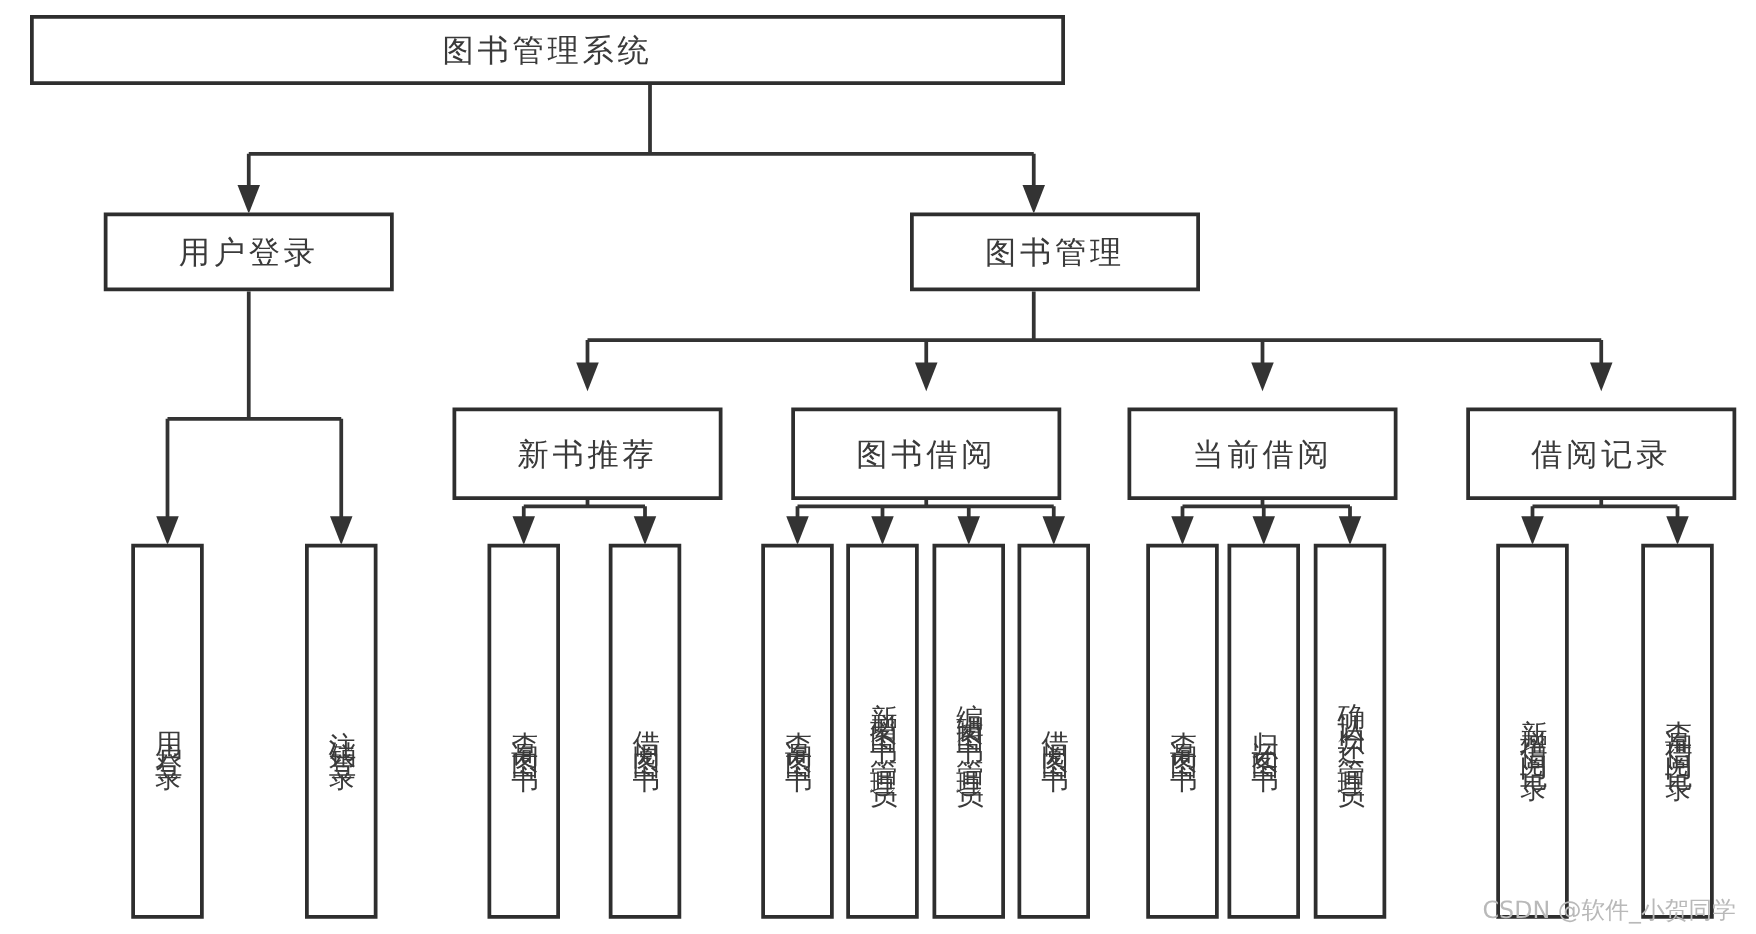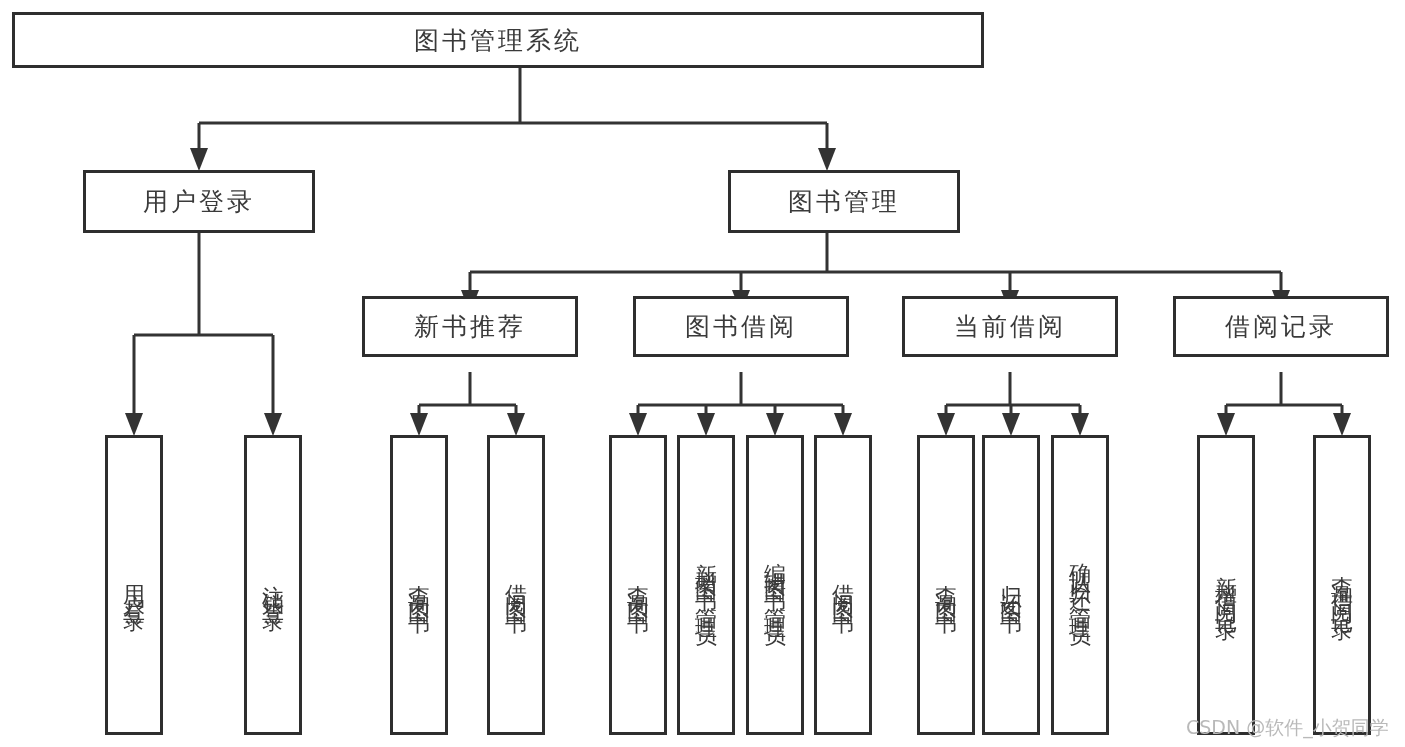--- a/index.html
+++ b/index.html
@@ -23,23 +23,23 @@
     align-items:center;
     justify-content:center;
     z-index:2;
   }
   .h-label {
     font-size:25px;
     letter-spacing:3px;
     white-space:nowrap;
     color:#3a3a3a;
   }
-  .node-root  { left:12px;  top:12px;  width:972px; height:56px; }
+  .node-root  { left:24px;  top:12px;  width:828px; height:56px; }
   .node-l2    { top:170px;  width:232px; height:63px; }
-  .node-l3    { top:296px;  width:216px; height:61px; }
+  .node-l3    { top:326px;  width:216px; height:74px; }
   .leaf       { top:435px;  width:58px;  height:300px; }
   .v-label {
     writing-mode:vertical-rl;
     text-orientation:mixed;
     font-size:22px;
     letter-spacing:9px;
     line-height:1;
     white-space:nowrap;
     color:#3a3a3a;
   }

